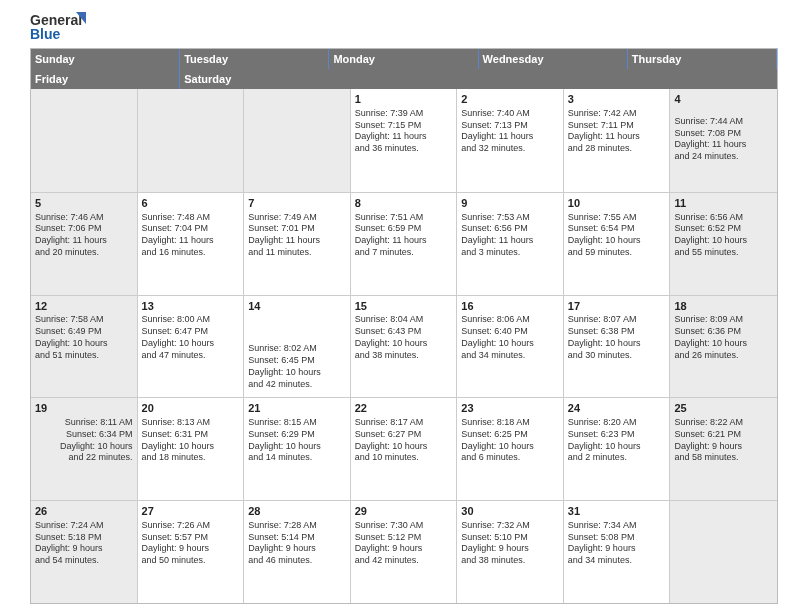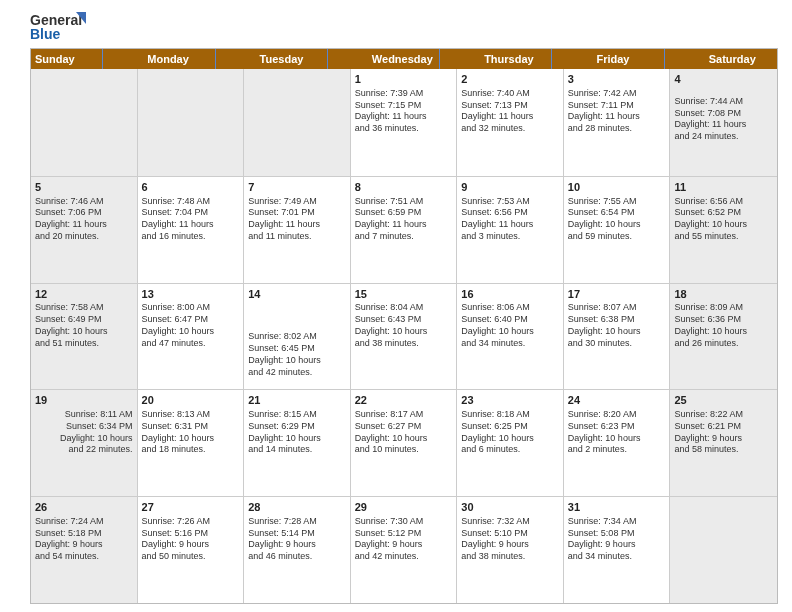--- a/index.html
+++ b/index.html
@@ -44,23 +44,22 @@
       margin-top: 2px;
     }
     .calendar {
       flex: 1;
       display: flex;
       flex-direction: column;
       border: 1px solid #bbb;
     }
     .cal-header-row {
       display: grid;
-      grid-template-columns: repeat(7, 1fr);
-      background: #a16207;
-      gap: 40px;
+      grid-template-columns: repeat(5, 1fr);
+      background: #737373;
     }
     .cal-header-cell {
       color: #fff;
       font-size: 11px;
       font-weight: bold;
       padding: 4px 4px;
       text-align: left;
       border-right: 1px solid #5a85cc;
     }
     .cal-header-cell:last-child { border-right: none; }
@@ -114,22 +113,22 @@
       </div>
     <div class="title-block">
       <div class="cal-title"></div>
       <div class="cal-subtitle"></div>
     </div>
   </div>
 
   <div class="calendar">
     <div class="cal-header-row">
     <div class="cal-header-cell">Sunday</div>
+        <div class="cal-header-cell">Tuesday</div>
         <div class="cal-header-cell">Monday</div>
-        <div class="cal-header-cell">Tuesday</div>
         <div class="cal-header-cell">Wednesday</div>
         <div class="cal-header-cell">Thursday</div>
         <div class="cal-header-cell">Friday</div>
         <div class="cal-header-cell">Saturday</div>
       </div>
     <div class="cal-body">
     <div class="cal-week">
           <div class="cal-cell shaded empty"></div>
           <div class="cal-cell shaded empty"></div>
           <div class="cal-cell shaded empty"></div>
@@ -319,21 +318,21 @@
           <div class="cal-cell shaded">
             <div class="day-num">26</div>
             <div class="cell-info" style="white-space: pre-line;">Sunrise: 7:24 AM
 Sunset: 5:18 PM
 Daylight: 9 hours
 and 54 minutes.</div>
           </div>
           <div class="cal-cell">
             <div class="day-num">27</div>
             <div class="cell-info" style="white-space: pre-line;">Sunrise: 7:26 AM
-Sunset: 5:16 PM
+Sunset: 5:57 PM
 Daylight: 9 hours
 and 50 minutes.</div>
           </div>
           <div class="cal-cell">
             <div class="day-num">28</div>
             <div class="cell-info" style="white-space: pre-line;">Sunrise: 7:28 AM
 Sunset: 5:14 PM
 Daylight: 9 hours
 and 46 minutes.</div>
           </div>

